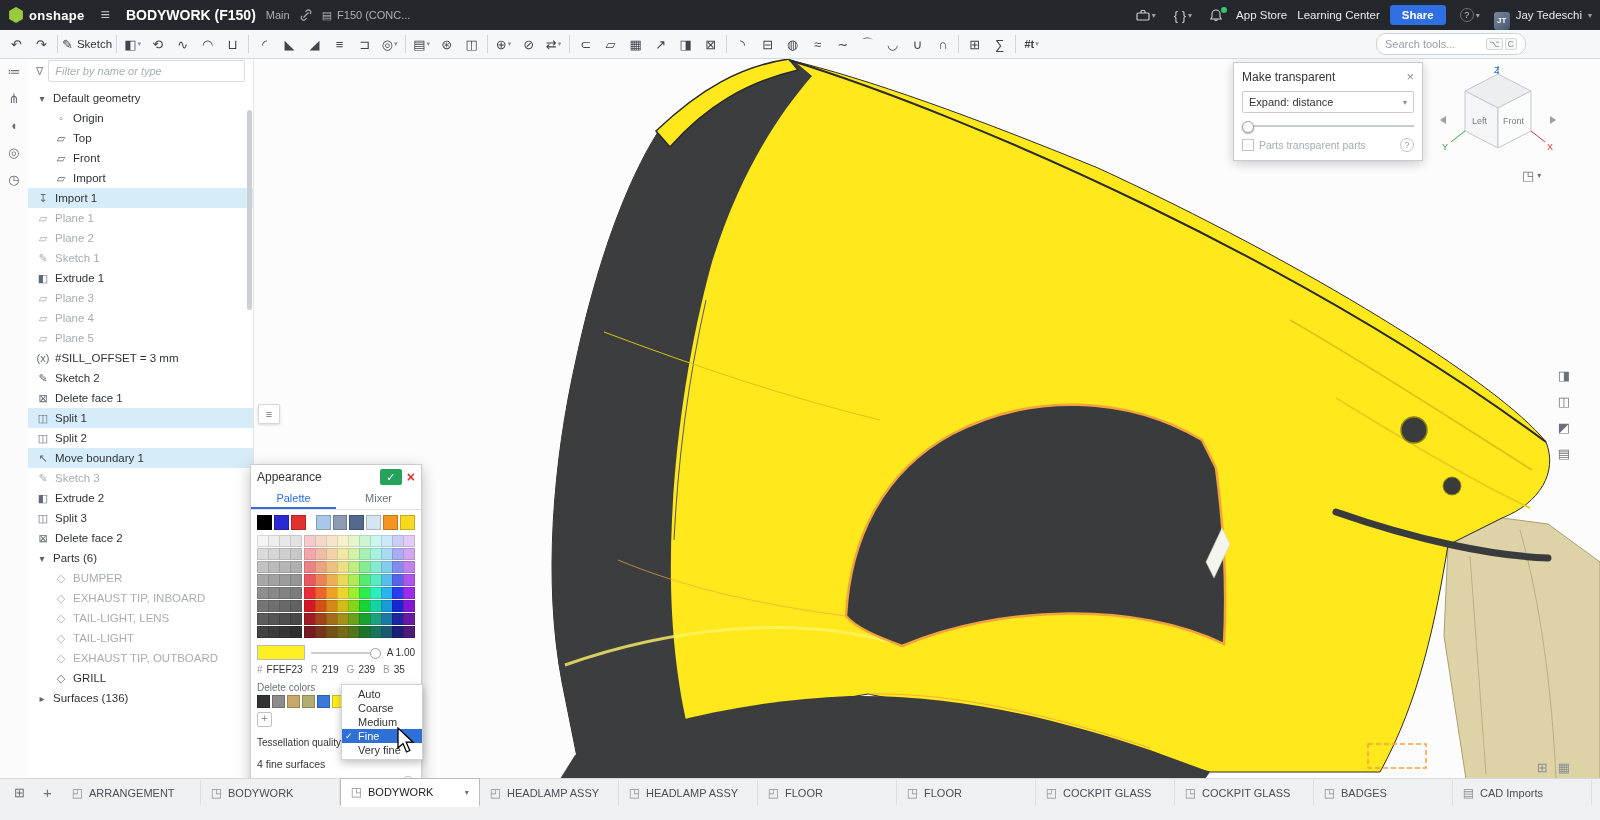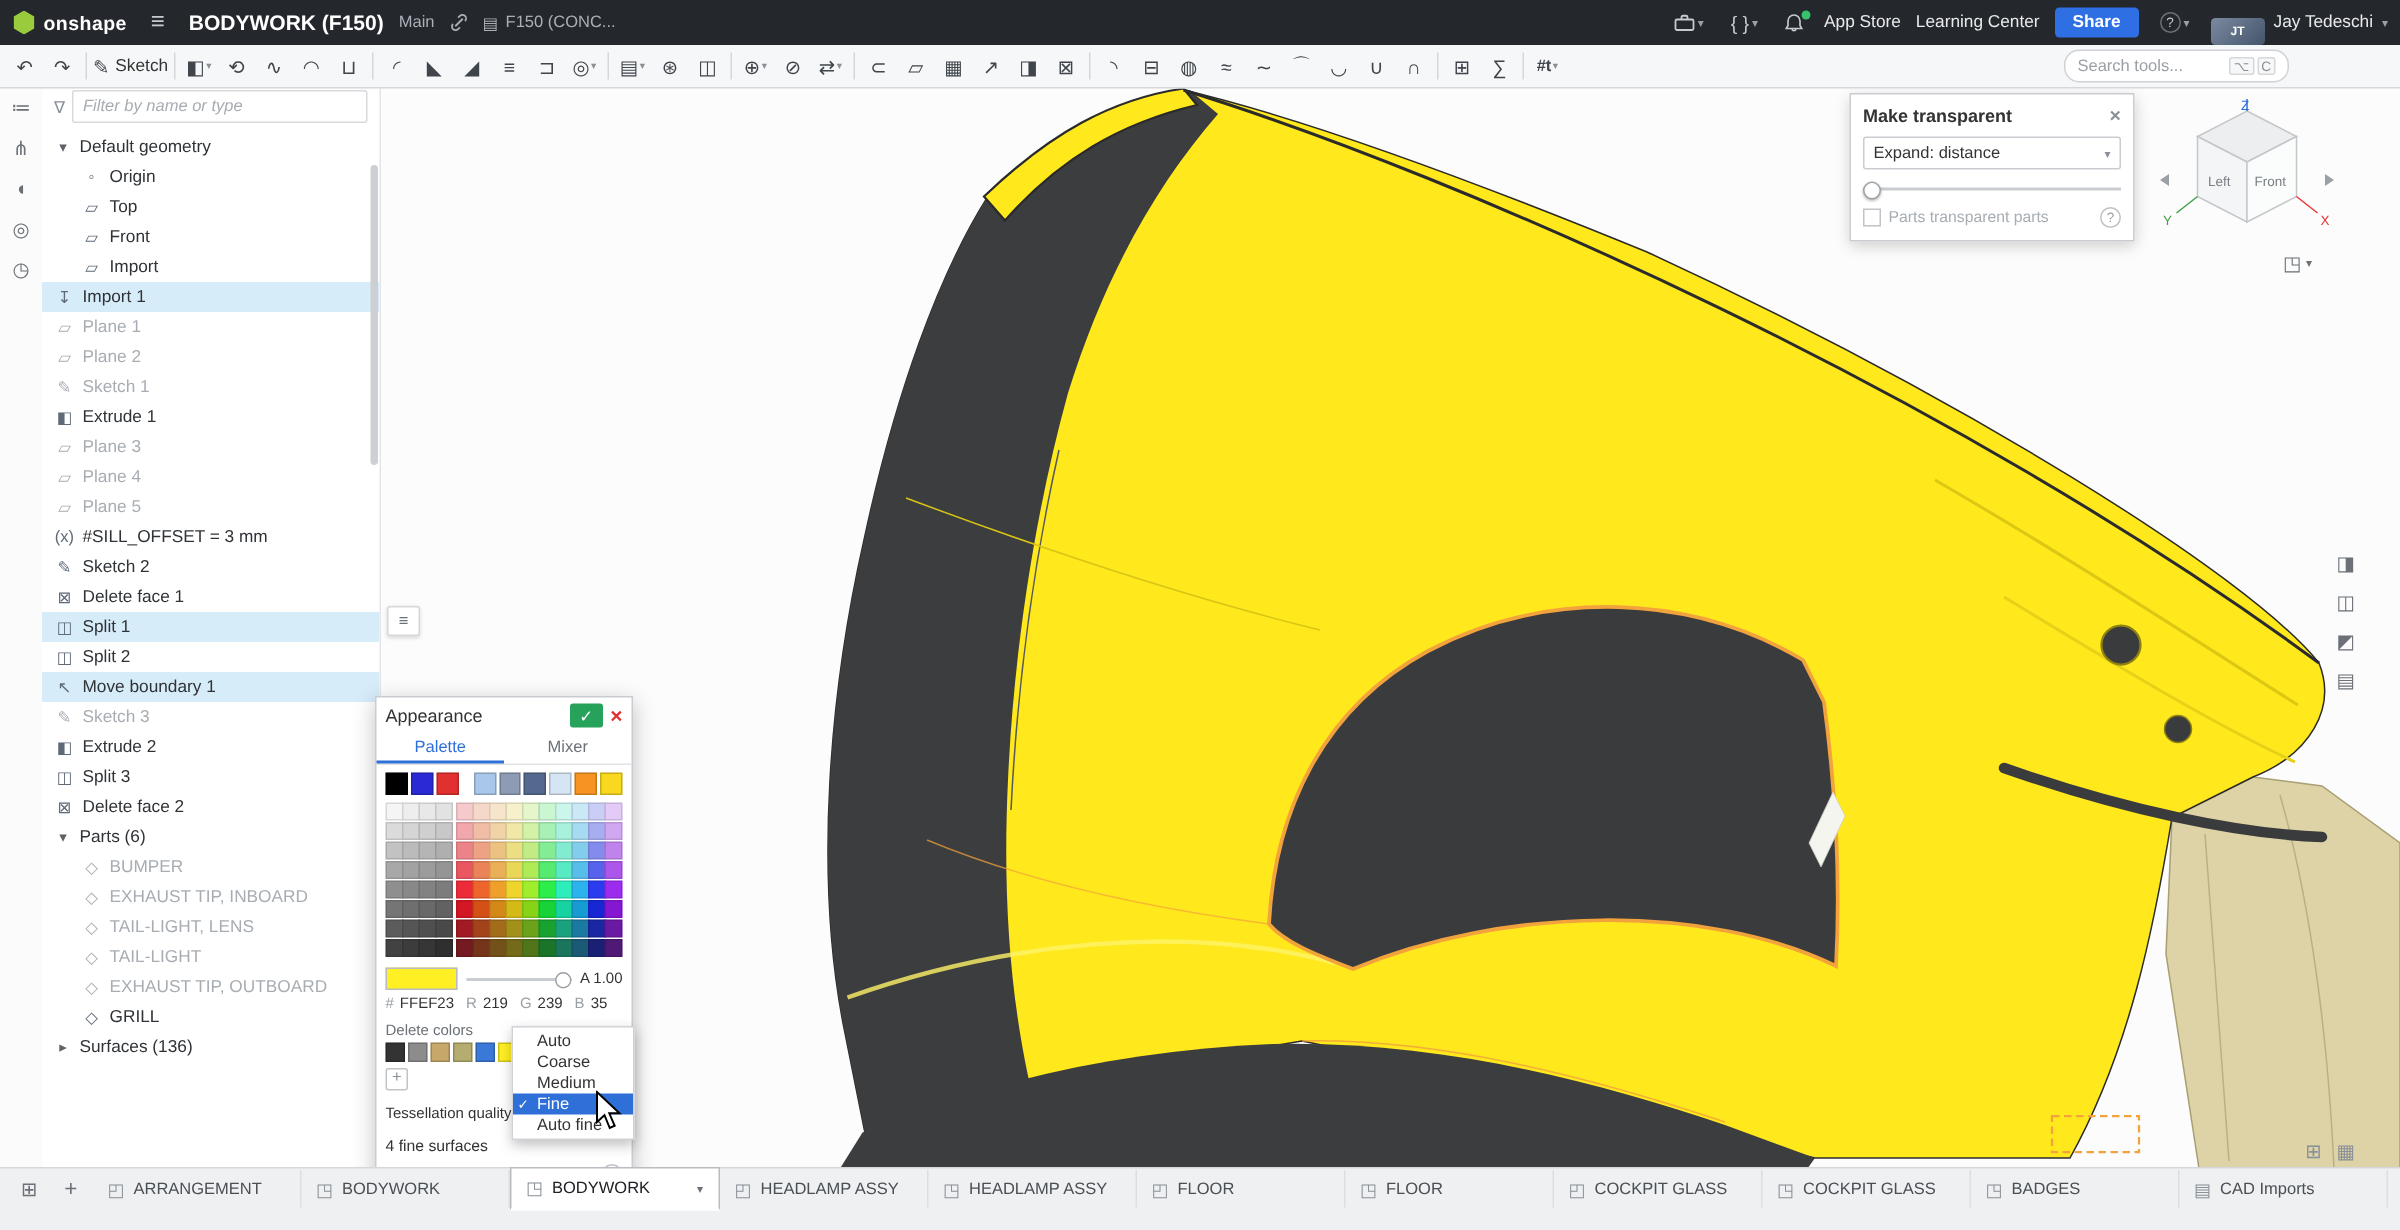--- a/index.html
+++ b/index.html
@@ -18,21 +18,21 @@
   .linkicon svg{display:block;}
   .reftab{display:flex;align-items:center;gap:5px;color:#aab0b8;font-size:11px;}
   .hspacer{flex:1;}
   .hicon{color:#c7cbd1;font-size:13px;display:flex;align-items:center;gap:2px;padding:0 4px;cursor:pointer;}
   .hicon .c{font-size:8px;color:#9aa0a6;}
   .bell{position:relative;}
   .bell .dot{position:absolute;top:-2px;right:-1px;width:6px;height:6px;border-radius:50%;background:#37c26e;}
   .hlink{font-size:11.5px;color:#e8eaed;cursor:pointer;white-space:nowrap;}
   .share-btn{background:#2f6fe4;color:#fff;font-size:11.5px;font-weight:bold;border-radius:3px;
              height:20px;display:flex;align-items:center;padding:0 12px;cursor:pointer;}
-  .avatar{width:36px;height:18px;border-radius:3px;background:linear-gradient(135deg,#7b8aa0,#44546b);
+  .avatar{width:16px;height:18px;border-radius:3px;background:linear-gradient(135deg,#7b8aa0,#44546b);
           display:flex;align-items:center;justify-content:center;font-size:8px;color:#fff;font-weight:bold;margin-top:11px;}
   .user{display:flex;align-items:center;gap:6px;font-size:11.5px;color:#e8eaed;cursor:pointer;}
 
   
   .toolbar{position:absolute;top:30px;left:0;right:0;height:28px;background:#f6f7f8;border-bottom:1px solid #d5d7da;
            display:flex;align-items:center;padding:0 4px;z-index:19;}
   .tool{min-width:23px;height:22px;display:flex;align-items:center;justify-content:center;border-radius:3px;
         color:#3f454b;font-size:13px;cursor:pointer;gap:1px;padding:0 1px;}
   .tool .tcaret{font-size:7px;color:#8a9097;}
   .tool .tlabel{font-size:11.5px;margin-left:3px;color:#333;}
@@ -77,21 +77,21 @@
 
   
   .vcube{position:absolute;left:1438px;top:64px;z-index:8;}
   .cube-menu{position:absolute;left:1522px;top:168px;z-index:8;color:#6b7177;font-size:13px;display:flex;gap:3px;
              align-items:center;cursor:pointer;}
   .cube-menu .c{font-size:8px;}
 
   
   .mtrans{position:absolute;left:1233px;top:62px;width:172px;background:#fff;border:1px solid #c9ccd0;
           box-shadow:0 3px 10px rgba(0,0,0,.2);z-index:12;padding:6px 8px 8px 8px;}
-  .mt-title{display:flex;align-items:flex-end;font-size:12px;color:#333;margin-bottom:7px;font-weight:bold;}
+  .mt-title{display:flex;align-items:flex-end;font-size:12px;color:#333;margin-bottom:7px;}
   .mt-title .t{flex:1;}
   .xclose{color:#8a9097;font-size:13px;cursor:pointer;}
   .mt-select{height:20px;border:1px solid #c9ccd0;border-radius:2px;display:flex;align-items:center;
              padding:0 6px;font-size:11px;color:#333;cursor:pointer;}
   .mt-select .c{margin-left:auto;font-size:8px;color:#8a9097;}
   .mt-slider{height:18px;display:flex;align-items:center;margin-top:4px;cursor:pointer;}
   .mt-track{flex:1;height:2px;background:#c9ccd0;position:relative;}
   .mt-handle{position:absolute;left:0;top:-4px;width:10px;height:10px;border-radius:50%;background:#fff;
              border:1px solid #9aa0a6;box-shadow:0 1px 2px rgba(0,0,0,.3);}
   .mt-check{display:flex;align-items:center;gap:5px;margin-top:3px;}
@@ -587,21 +587,21 @@
       <span>Coarse</span>
     </div>
     <div class="tmi">
       <span>Medium</span>
     </div>
     <div class="tmi on">
       <span class="chk">✓</span>
       <span>Fine</span>
     </div>
     <div class="tmi">
-      <span>Auto fine</span>
+      <span>Very fine</span>
     </div>
   </div>
 
 <div class="header">
   <span class="logo">
     <span class="logo-mark"></span>
     <span class="logo-text">onshape</span>
   </span>
   <span class="ham">≡</span>
   <span class="doc-title">BODYWORK (F150)</span>

